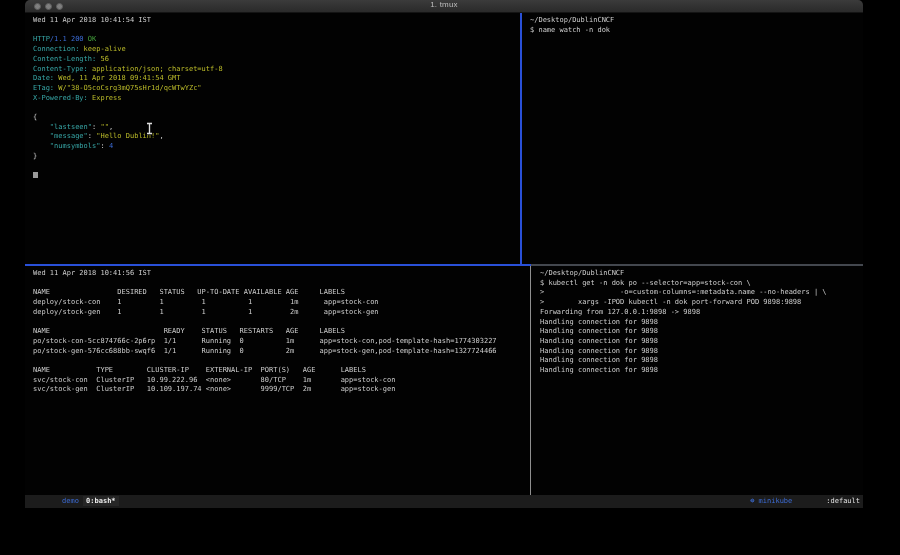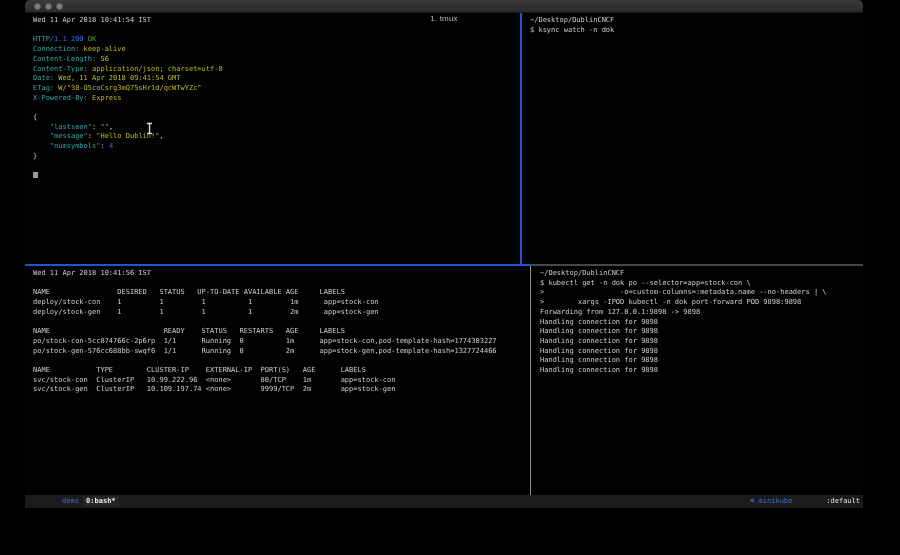--- a/index.html
+++ b/index.html
@@ -9,21 +9,21 @@
 
   .window { position:absolute; left:25px; top:0; width:838px; height:508px;
             background:#020202; border-radius:5px 5px 0 0; overflow:hidden; }
 
   .titlebar { position:absolute; left:0; top:0; width:838px; height:13px;
               background:linear-gradient(#3b3b3b,#2a2a2a);
               border-bottom:1px solid #141414; z-index:5; }
   .lights { position:absolute; left:9px; top:3px; display:flex; gap:4px; }
   .light { width:7px; height:7px; border-radius:50%; background:#7f7f7f;
            border:1px solid #5c5c5c; padding:0; }
-  .wtitle { position:absolute; left:0; width:100%; top:14px; text-align:center;
+  .wtitle { position:absolute; left:0; width:100%; top:0; text-align:center;
             font-family:"Liberation Sans", sans-serif; font-size:8px;
             color:#bdbdbd; letter-spacing:.2px; }
 
   .pane { position:absolute; overflow:hidden; padding:3px 0 0 8px; background:transparent; }
   .pane-tl { left:0; top:13px; width:495px; height:251px; }
   .pane-tr { left:497px; top:13px; width:341px; height:251px; }
   .pane-bl { left:0; top:266px; width:505px; height:229px; }
   .pane-br { left:507px; top:266px; width:331px; height:229px; }
 
   .vdiv-top { position:absolute; left:495px; top:13px; width:2px; height:251px;
@@ -82,21 +82,21 @@
       <div class="tline"><span class="c-fg">    </span><span class="c-cyan">"lastseen"</span><span class="c-fg">: </span><span class="c-yellow">""</span><span class="c-fg">,</span></div>
       <div class="tline"><span class="c-fg">    </span><span class="c-cyan">"message"</span><span class="c-fg">: </span><span class="c-yellow">"Hello Dublin!"</span><span class="c-fg">,</span></div>
       <div class="tline"><span class="c-fg">    </span><span class="c-cyan">"numsymbols"</span><span class="c-fg">: </span><span class="c-blue">4</span></div>
       <div class="tline"><span class="c-fg">}</span></div>
       <div class="tline"><span class="c-fg"> </span></div>
       <div class="tline"><span class="cursor-block"></span></div>
     </div>
   <div class="vdiv-top"></div>
   <div class="pane pane-tr">
       <div class="tline"><span class="c-fg">~/Desktop/DublinCNCF</span></div>
-      <div class="tline"><span class="c-fg">$ ksync watch -n dok</span></div>
+      <div class="tline"><span class="c-fg">$ name watch -n dok</span></div>
     </div>
 
   <div class="hdiv-active"></div>
   <div class="hdiv-idle"></div>
 
   <div class="pane pane-bl">
       <div class="tline"><span class="c-fg">Wed 11 Apr 2018 10:41:56 IST</span></div>
       <div class="tline"><span class="c-fg"> </span></div>
       <div class="tline"><span class="c-fg">NAME                DESIRED   STATUS   UP-TO-DATE AVAILABLE AGE     LABELS</span></div>
       <div class="tline"><span class="c-fg">deploy/stock-con    1         1         1          1         1m      app=stock-con</span></div>

